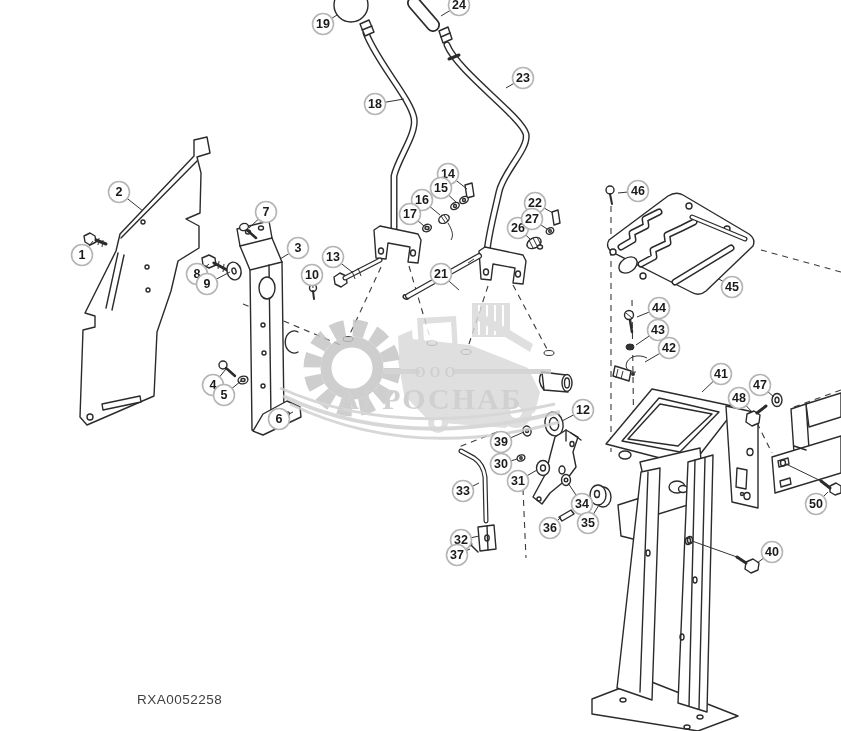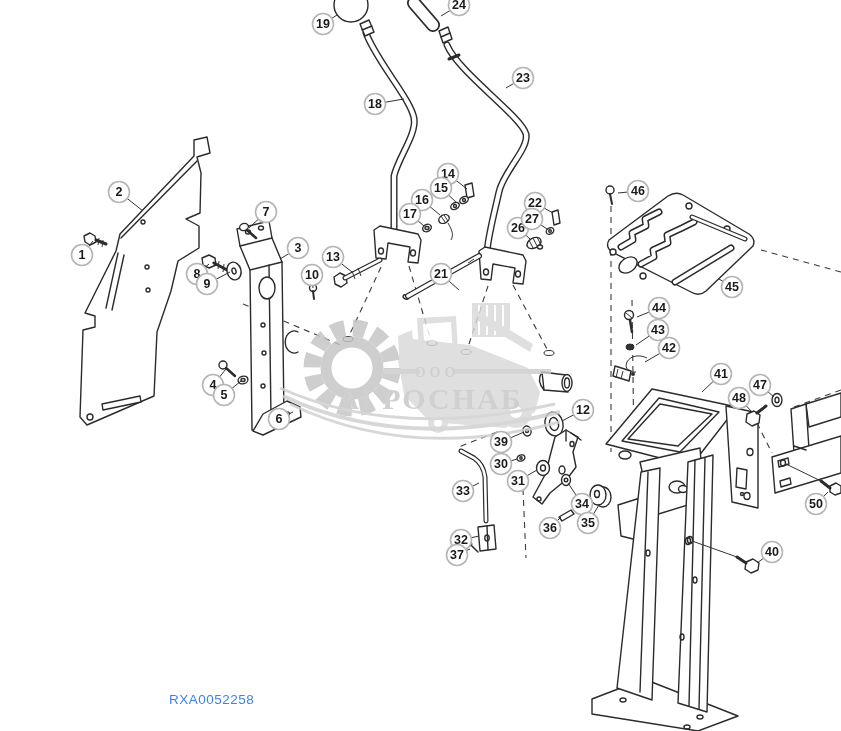--- a/index.html
+++ b/index.html
@@ -17,22 +17,22 @@
   .rod-i{stroke:#ffffff;stroke-width:2.6;fill:none;stroke-linecap:round;}
   .slot-o{stroke:#2b2b2b;stroke-width:7;fill:none;stroke-linecap:round;stroke-linejoin:round;}
   .slot-i{stroke:#ffffff;stroke-width:4;fill:none;stroke-linecap:round;stroke-linejoin:round;}
   
   .leader{stroke:#333;stroke-width:1;}
   .bubble{fill:#ffffff;stroke:#b5b5b5;stroke-width:1.6;}
   .bubble-num{font:bold 12.5px "Liberation Sans",sans-serif;fill:#1a1a1a;text-anchor:middle;}
   
   .wm-gray{fill:#d9d9d9;}
   .wm-text{font-family:"Liberation Serif",serif;font-weight:bold;fill:#c6c6c6;}
-  .figure-code{position:absolute;left:137px;top:692px;font-size:13.5px;color:#3b82f6;
-               letter-spacing:.5px;font-family:"Liberation Sans",sans-serif;margin-left:32px;}
+  .figure-code{position:absolute;left:137px;top:692px;font-size:13.5px;color:#404040;
+               letter-spacing:.5px;font-family:"Liberation Sans",sans-serif;}
 </style>
 </head>
 <body>
 
 <div class="stage">
 <svg width="841" height="731" viewBox="0 0 841 731">
 
   <g>
 
     <g>

